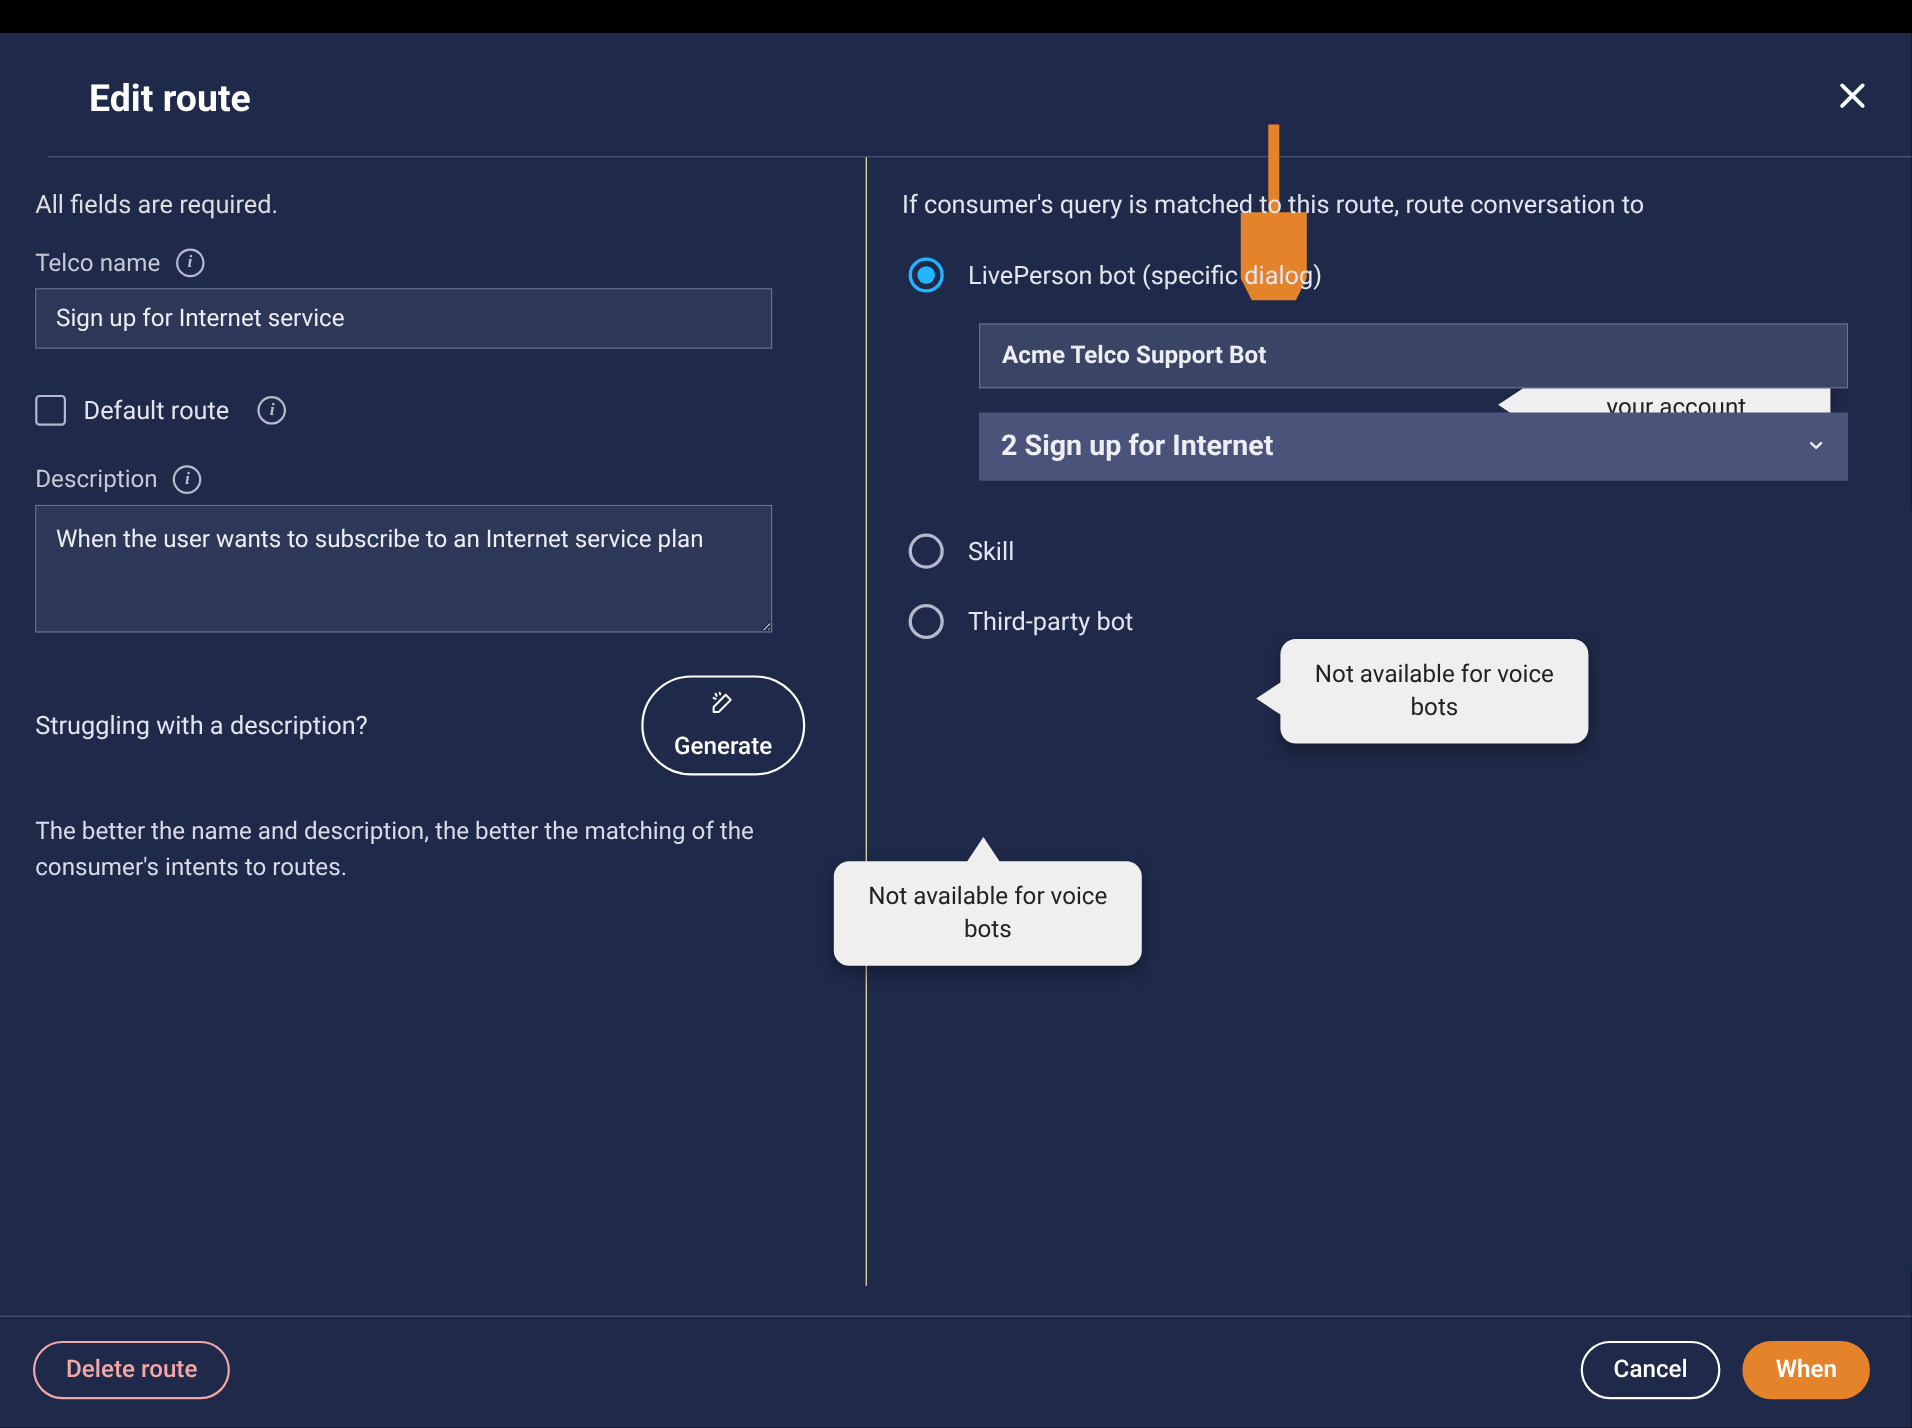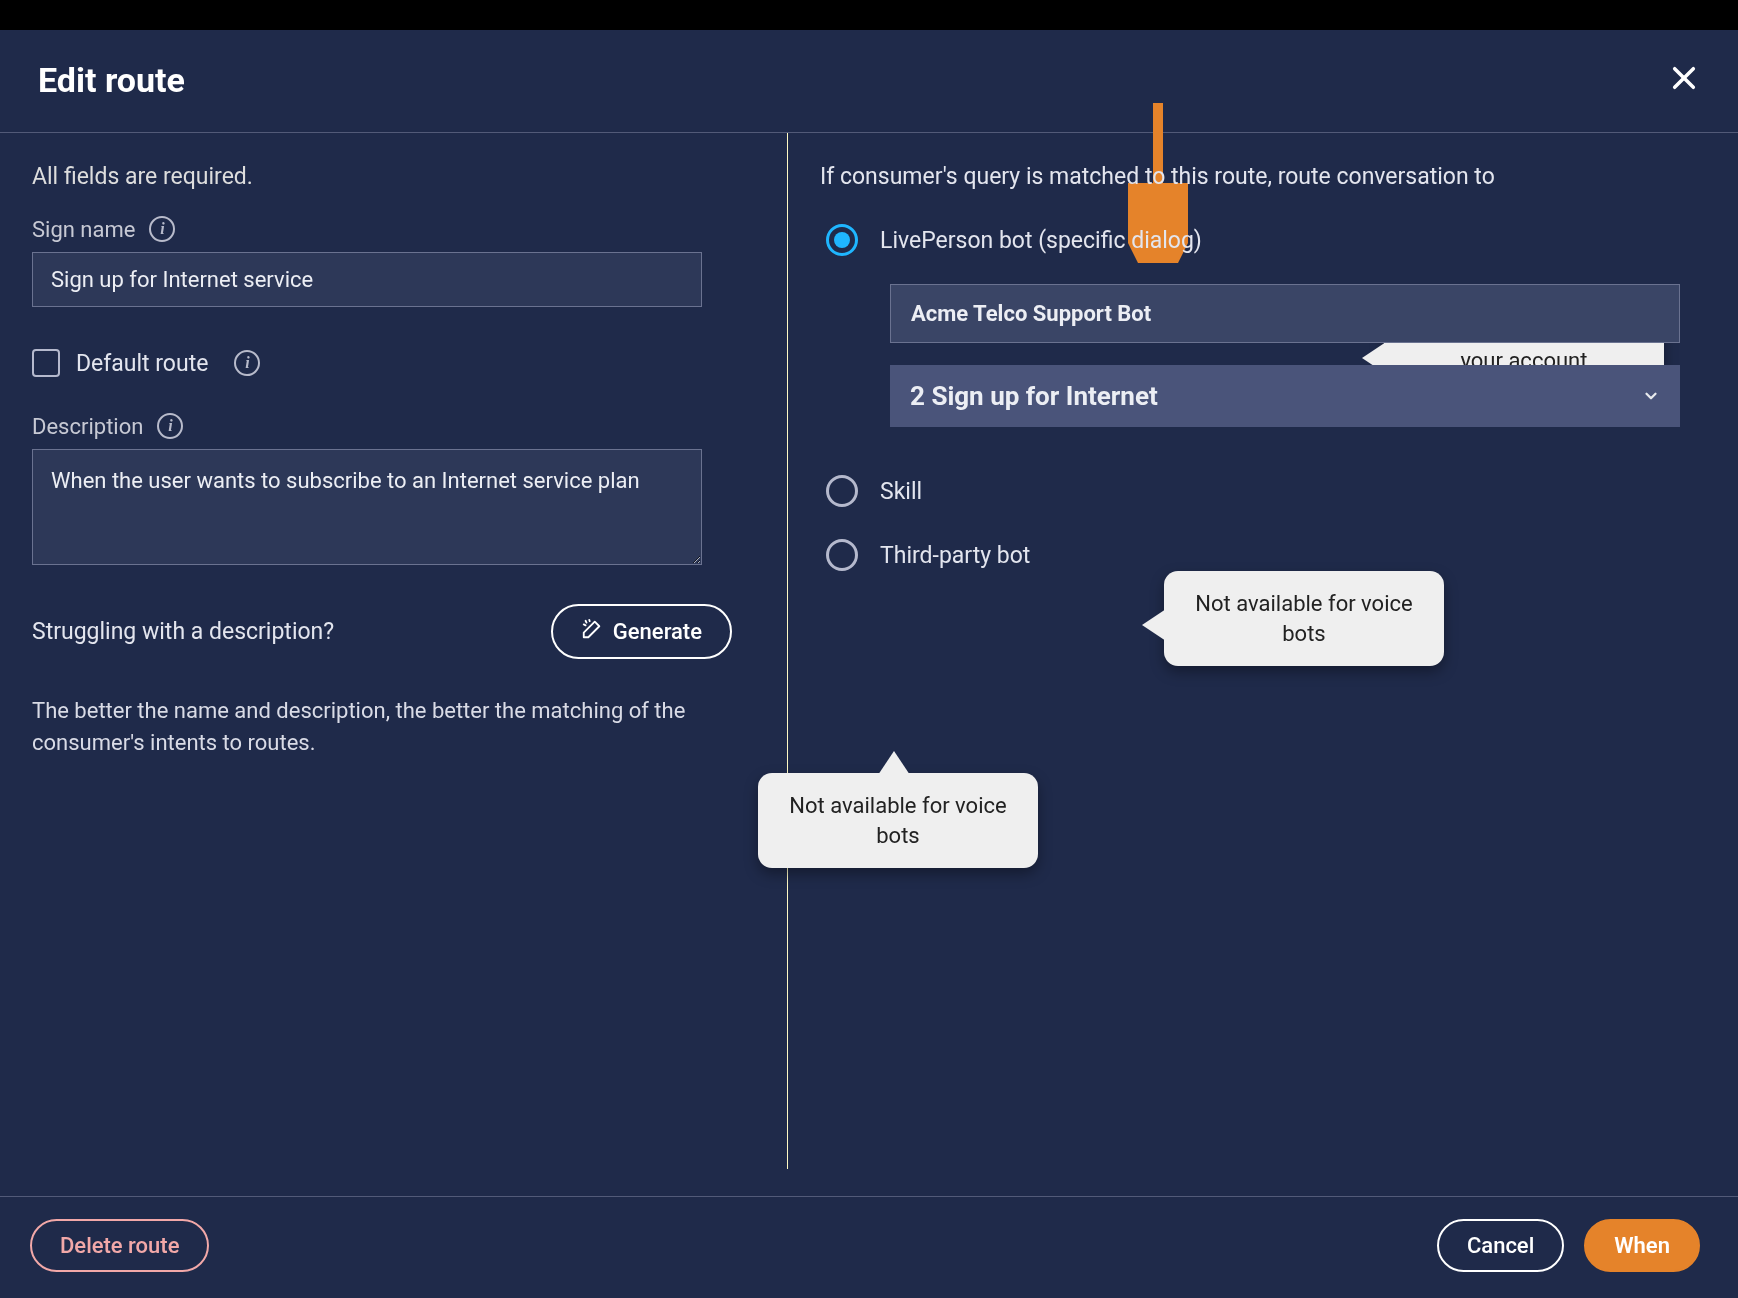--- a/index.html
+++ b/index.html
@@ -26,22 +26,23 @@
     display: flex;
     flex-direction: column;
     position: relative;
   }
 
   
   .dlg-header {
     display: flex;
     align-items: center;
     justify-content: space-between;
-    padding: 30px 40px 32px 38px;
+    padding: 40px 40px 32px 38px;
     border-bottom: 1px solid #525a78;
+    margin-left: 43px;
   }
   .dlg-title {
     font-size: 34px;
     font-weight: 700;
     color: #fff;
   }
   .dlg-close {
     cursor: pointer;
     font-size: 30px;
     line-height: 1;
@@ -149,20 +150,21 @@
     border-radius: 999px;
     font-size: 22px;
     padding: 12px 28px;
     display: inline-flex;
     align-items: center;
     gap: 10px;
     background: transparent;
     color: #fff;
     border: 2px solid #fff;
     font-weight: 500;
+    flex-direction: column;
   }
   .btn-generate { border-color: #fff; }
   .wand-icon svg { width: 22px; height: 22px; }
 
   .hint {
     font-size: 22px;
     color: #d9dbe6;
     line-height: 1.45;
     max-width: 660px;
   }
@@ -357,21 +359,21 @@
       <div class="callout callout-below">
         <div class="tail"></div>
         <span>Not available for voice bots</span>
       </div>
 
       <div class="col col-left">
         <div class="required-note">All fields are required.</div>
 
         <div class="field-block">
           <div class="field-label-row">
-            <span>Sign name</span>
+            <span>Telco name</span>
             <span class="info-icon">i</span>
           </div>
           <input class="text-input" value="Sign up for Internet service" style="">
         </div>
 
         <div class="checkbox-row">
           <span class="checkbox" role="checkbox" aria-checked="false"></span>
           <span>Default route</span>
           <span class="info-icon">i</span>
         </div>

